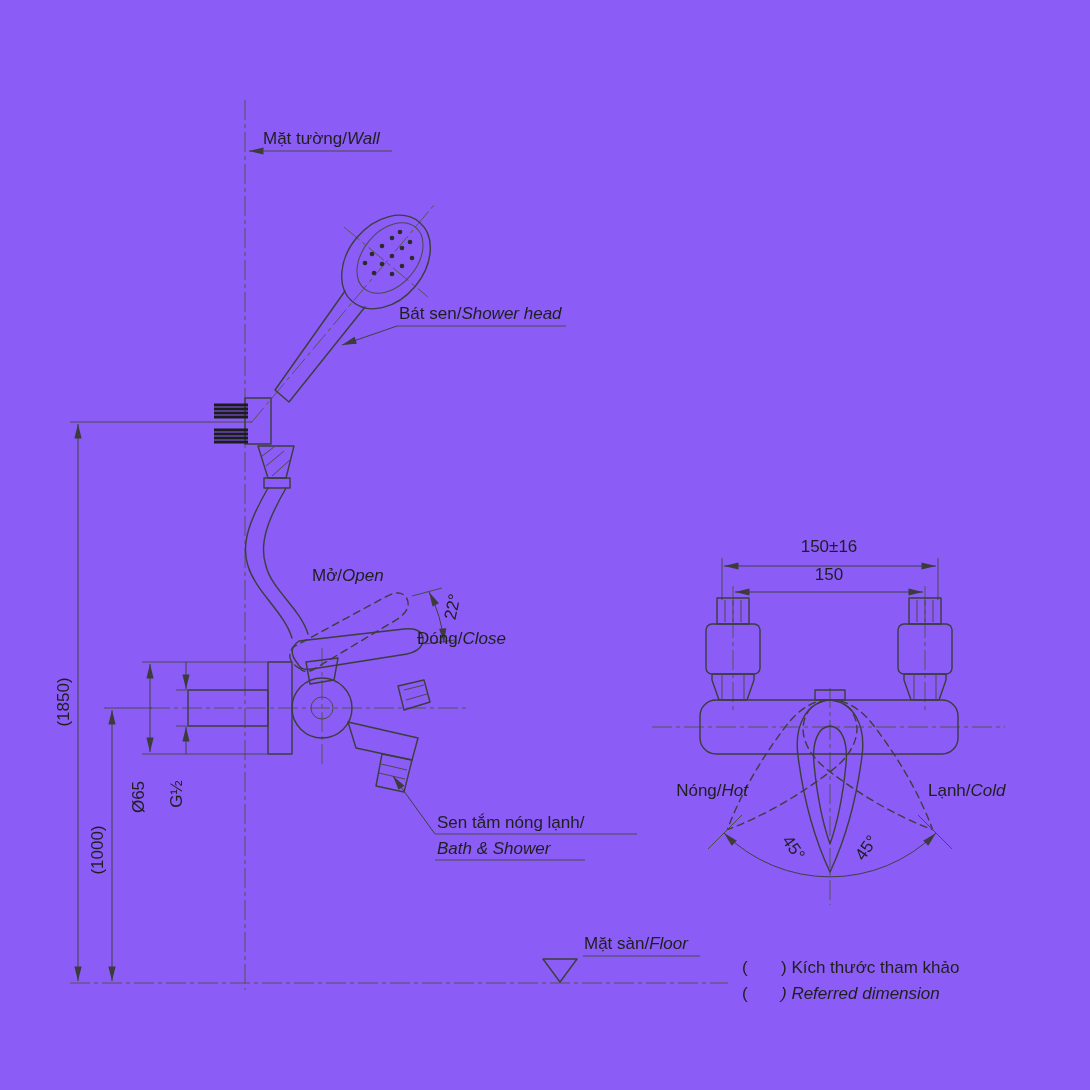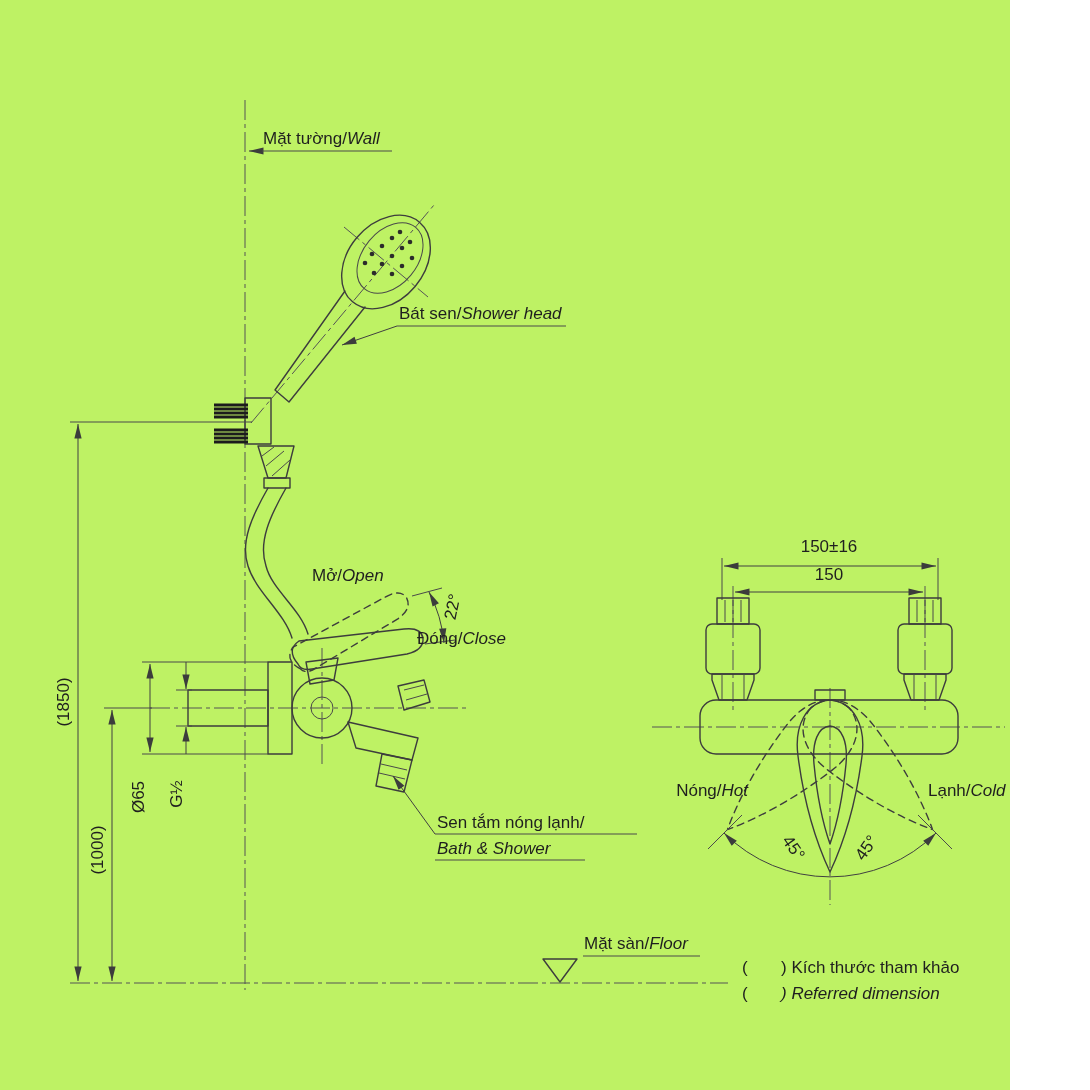--- a/index.html
+++ b/index.html
@@ -1,16 +1,16 @@
 <!DOCTYPE html>
 <html><head>
 <meta charset="utf-8">
 <style>
   html,body{margin:0;padding:0;background:#ffffff;}
-  .canvas{position:relative;width:1010px;height:1090px;background:#bef264;overflow:hidden;
+  .canvas{position:relative;width:1090px;height:1090px;background:#8b5cf6;overflow:hidden;
           font-family:"Liberation Sans",sans-serif;}
   svg{display:block;}
   text{font:17px "Liberation Sans",sans-serif;fill:#1f1f1f;}
   .it{font-style:italic;}
   .mid{text-anchor:middle;}
   .end{text-anchor:end;}
   .ln{fill:none;stroke:#3d3d3d;stroke-width:1.4;stroke-linecap:round;stroke-linejoin:round;}
   .tn{fill:none;stroke:#4a4a4a;stroke-width:1;}
   .cl{fill:none;stroke:#555;stroke-width:1;stroke-dasharray:20 4 4 4;}
   .dsh{stroke-dasharray:7 5;}

